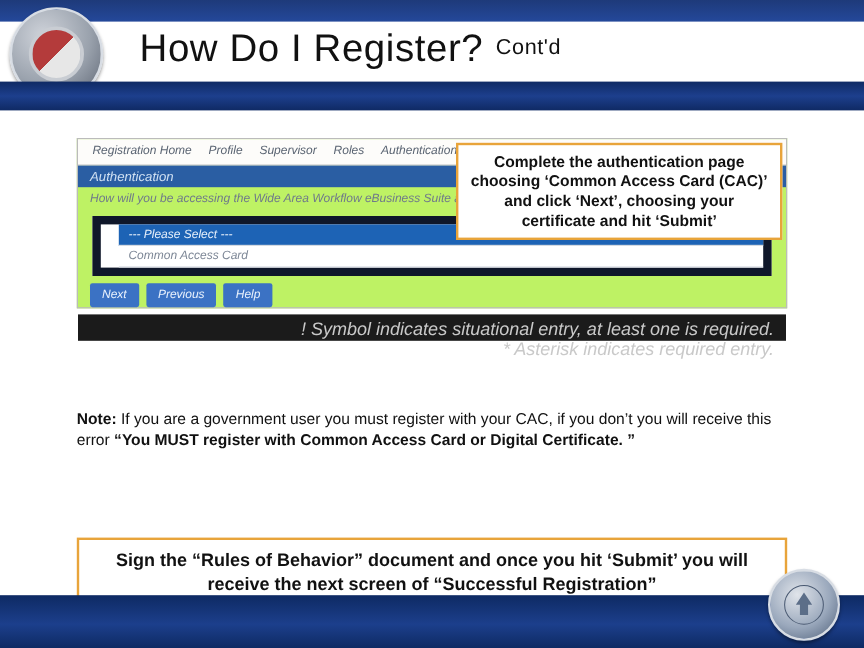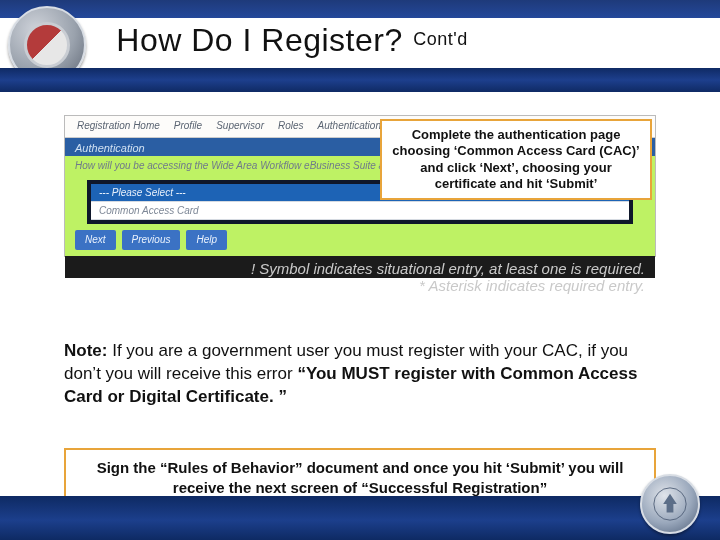--- a/index.html
+++ b/index.html
@@ -41,35 +41,35 @@
   .screenshot {
     position: absolute; left: 64px; top: 115px; width: 592px; height: 142px;
     background: #bef264; border: 1px solid #bbb;
     display: grid;
     grid-template-rows: 22px 18px 18px 1fr 26px 22px;
     font-size: 10px; color: #6a7585;
   }
   .ss-tabs { background:#fdfcfa; border-bottom:1px solid #ccc; display:flex; gap:14px; padding:4px 12px 0; font-style:italic; color:#5a6472;}
   .ss-auth { background:#2a5ea3; color:#cfe0f2; padding:4px 10px; font-style:italic; font-size:11px;}
   .ss-q { padding:4px 10px; font-style:italic; color:#6f7a8a;}
-  .ss-select { margin:6px 22px; background:#fff; border:4px solid #0f172a; }
+  .ss-select { margin:6px 12px; background:#fff; border:7px solid #0f172a;padding-left:15px; }
   .ss-select .row { padding:3px 8px; border-bottom:1px solid #d5dae1; font-style:italic; color:#7d8796;}
   .ss-select .row.hl { background:#1d63b5; color:#e7f0fb;}
   .ss-btns { display:flex; gap:6px; padding:0 10px 6px;}
   .ss-btns span { background:#3b72c4; color:#eaf2fd; padding:4px 10px; border-radius:2px; font-style:italic;}
   .ss-foot { background:#1b1b1b; color:#c9c9c9; text-align:right; padding:4px 10px; font-size:15px; font-style:italic;}
   .callout-top {
     position: absolute; left: 380px; top: 119px; width: 272px;
     background:#fff; border:2px solid #e8a43a; padding:6px 8px;
     font-size: 13px; font-weight:bold; color:#111; text-align:center;
     line-height:1.25;
   }
   .note {
     position:absolute; left:64px; top:340px; width:592px;
-    font-size:17px; color:#111; line-height:1.35;
+    font-size:13px; color:#111; line-height:1.35;
   }
   .note b { font-weight:bold; }
   .callout-bottom {
     position:absolute; left:64px; top:448px; width:592px;
     background:#fff; border:2px solid #e8a43a; padding:8px 14px;
     font-size:15px; font-weight:bold; color:#111; text-align:center;
     line-height:1.3;
   }
   .footbar {
     position:absolute; left:0; bottom:0; width:720px; height:44px;

